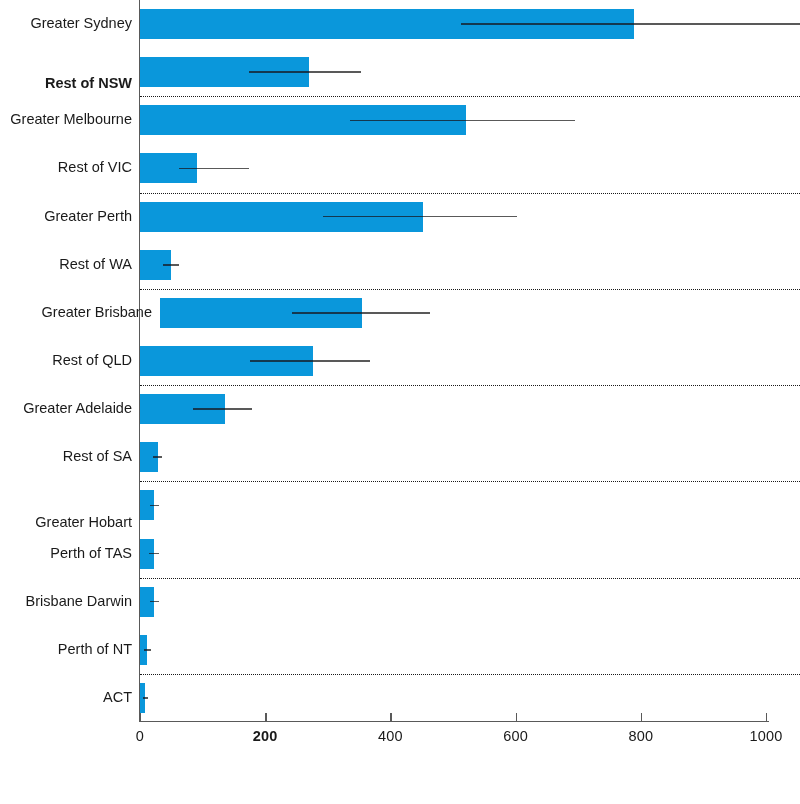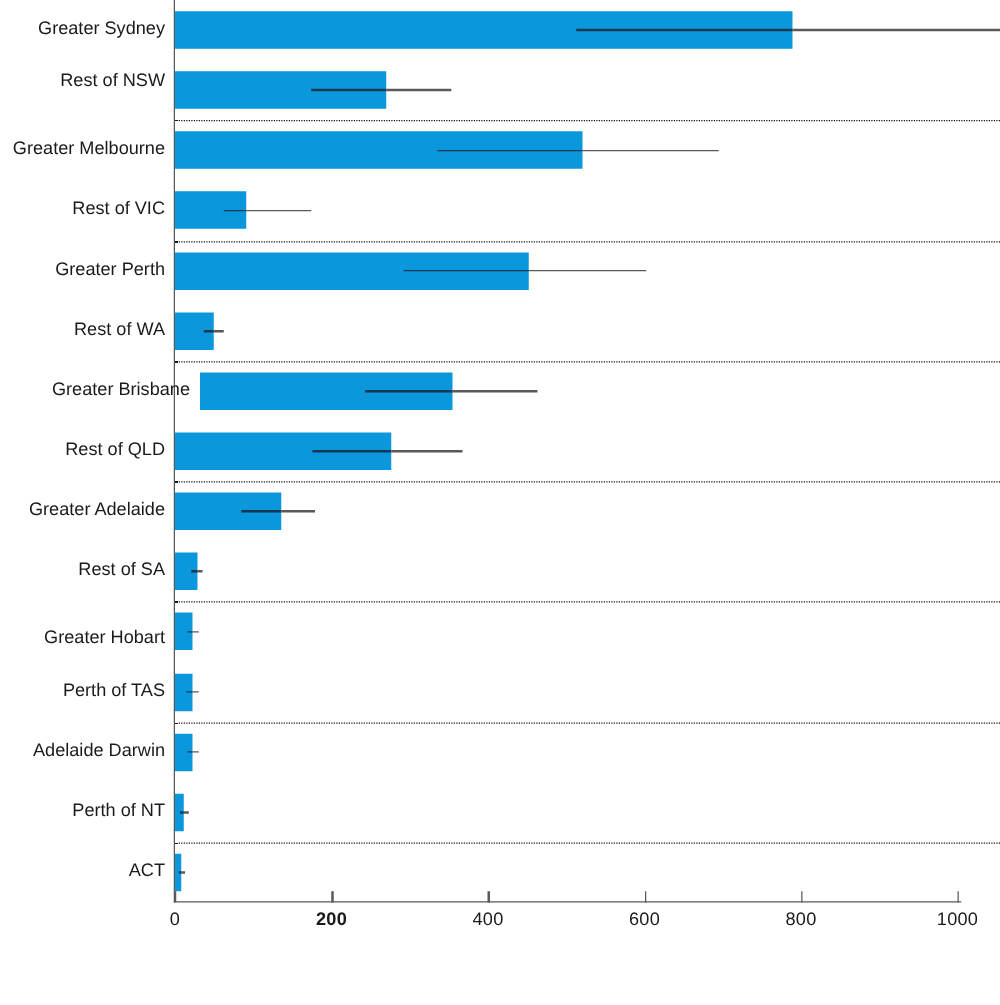--- a/index.html
+++ b/index.html
@@ -110,21 +110,21 @@
   <div class="x-axis-line"></div>
 
   <div id="rows-layer">
       <div class="row" style="top: 0px; height: 48.1333px;">
         <div class="row-label" style="top: 15.0667px;">Greater Sydney</div>
         <div class="bar" style="left: 140px; top: 9.06667px; width: 493.914px; height: 30px;"></div>
         <div class="errbar on-bar" style="left: 461.138px; top: 23.2667px; width: 172.776px;"></div>
         <div class="errbar" style="left: 633.914px; top: 23.2667px; width: 165.89px;"></div>
       </div>
       <div class="row" style="top: 48.1333px; height: 48.1333px;">
-        <div class="row-label" style="top: 9px;">Rest of NSW</div>
+        <div class="row-label" style="top: 27px; font-weight: bold;">Rest of NSW</div>
         <div class="bar" style="left: 140px; top: 9.06667px; width: 169.02px; height: 30px;"></div>
         <div class="errbar on-bar" style="left: 248.924px; top: 23.2667px; width: 60.096px;"></div>
         <div class="errbar" style="left: 309.02px; top: 23.2667px; width: 51.958px;"></div>
       </div>
       <div class="row" style="top: 96.2667px; height: 48.1333px;">
         <div class="row-label" style="top: 15.0667px;">Greater Melbourne</div>
         <div class="bar" style="left: 140px; top: 9.06667px; width: 326.146px; height: 30px;"></div>
         <div class="errbar on-bar" style="left: 349.71px; top: 23.2667px; width: 116.436px;"></div>
         <div class="errbar" style="left: 466.146px; top: 23.2667px; width: 108.924px;"></div>
       </div>
@@ -164,33 +164,33 @@
         <div class="errbar on-bar" style="left: 193.21px; top: 23.2667px; width: 31.926px;"></div>
         <div class="errbar" style="left: 225.136px; top: 23.2667px; width: 26.918px;"></div>
       </div>
       <div class="row" style="top: 433.2px; height: 48.1333px; text-decoration: underline;">
         <div class="row-label" style="top: 15.0667px;">Rest of SA</div>
         <div class="bar" style="left: 140px; top: 9.06667px; width: 18.154px; height: 30px;"></div>
         <div class="errbar on-bar" style="left: 152.52px; top: 23.2667px; width: 5.634px;"></div>
         <div class="errbar" style="left: 158.154px; top: 23.2667px; width: 3.756px;"></div>
       </div>
       <div class="row" style="top: 481.333px; height: 48.1333px;">
-        <div class="row-label" style="top: 21px; text-align: right;">Greater Hobart</div>
+        <div class="row-label" style="top: 33px; text-align: right;">Greater Hobart</div>
         <div class="bar" style="left: 140px; top: 9.06667px; width: 13.772px; height: 30px;"></div>
         <div class="errbar on-bar" style="left: 150.016px; top: 23.2667px; width: 3.756px;"></div>
         <div class="errbar" style="left: 153.772px; top: 23.2667px; width: 5.008px;"></div>
       </div>
       <div class="row" style="top: 529.467px; height: 48.1333px;">
         <div class="row-label" style="top: 15.0667px;">Perth of TAS</div>
         <div class="bar" style="left: 140px; top: 9.06667px; width: 13.772px; height: 30px;"></div>
         <div class="errbar on-bar" style="left: 149.39px; top: 23.2667px; width: 4.382px;"></div>
         <div class="errbar" style="left: 153.772px; top: 23.2667px; width: 5.008px;"></div>
       </div>
       <div class="row" style="top: 577.6px; height: 48.1333px;">
-        <div class="row-label" style="top: 15.0667px;">Adelaide Darwin</div>
+        <div class="row-label" style="top: 15.0667px;">Brisbane Darwin</div>
         <div class="bar" style="left: 140px; top: 9.06667px; width: 13.772px; height: 30px;"></div>
         <div class="errbar on-bar" style="left: 150.016px; top: 23.2667px; width: 3.756px;"></div>
         <div class="errbar" style="left: 153.772px; top: 23.2667px; width: 5.008px;"></div>
       </div>
       <div class="row" style="top: 625.733px; height: 48.1333px;">
         <div class="row-label" style="top: 15.0667px;">Perth of NT</div>
         <div class="bar" style="left: 140px; top: 9.06667px; width: 6.886px; height: 30px;"></div>
         <div class="errbar on-bar" style="left: 144.382px; top: 23.2667px; width: 2.504px;"></div>
         <div class="errbar" style="left: 146.886px; top: 23.2667px; width: 3.756px;"></div>
       </div>

